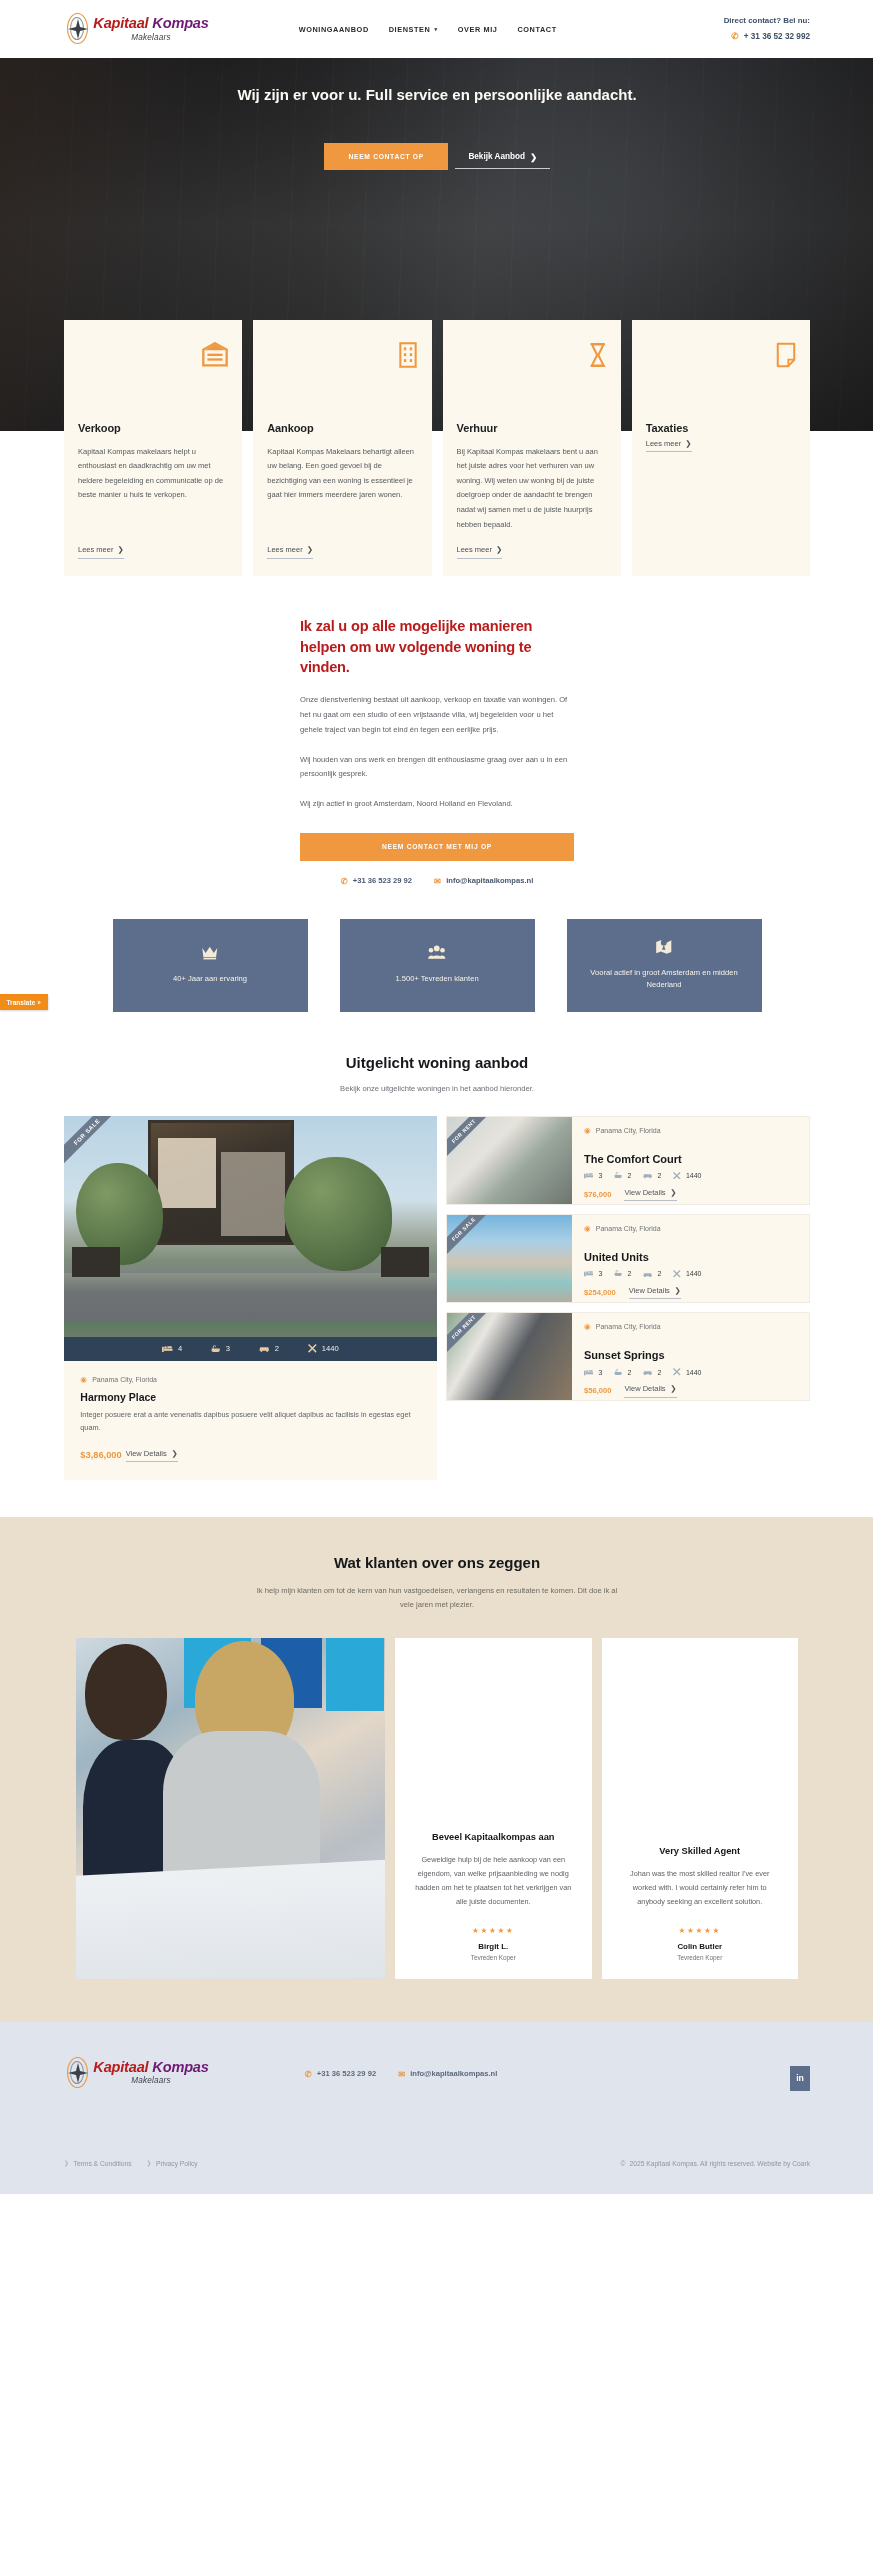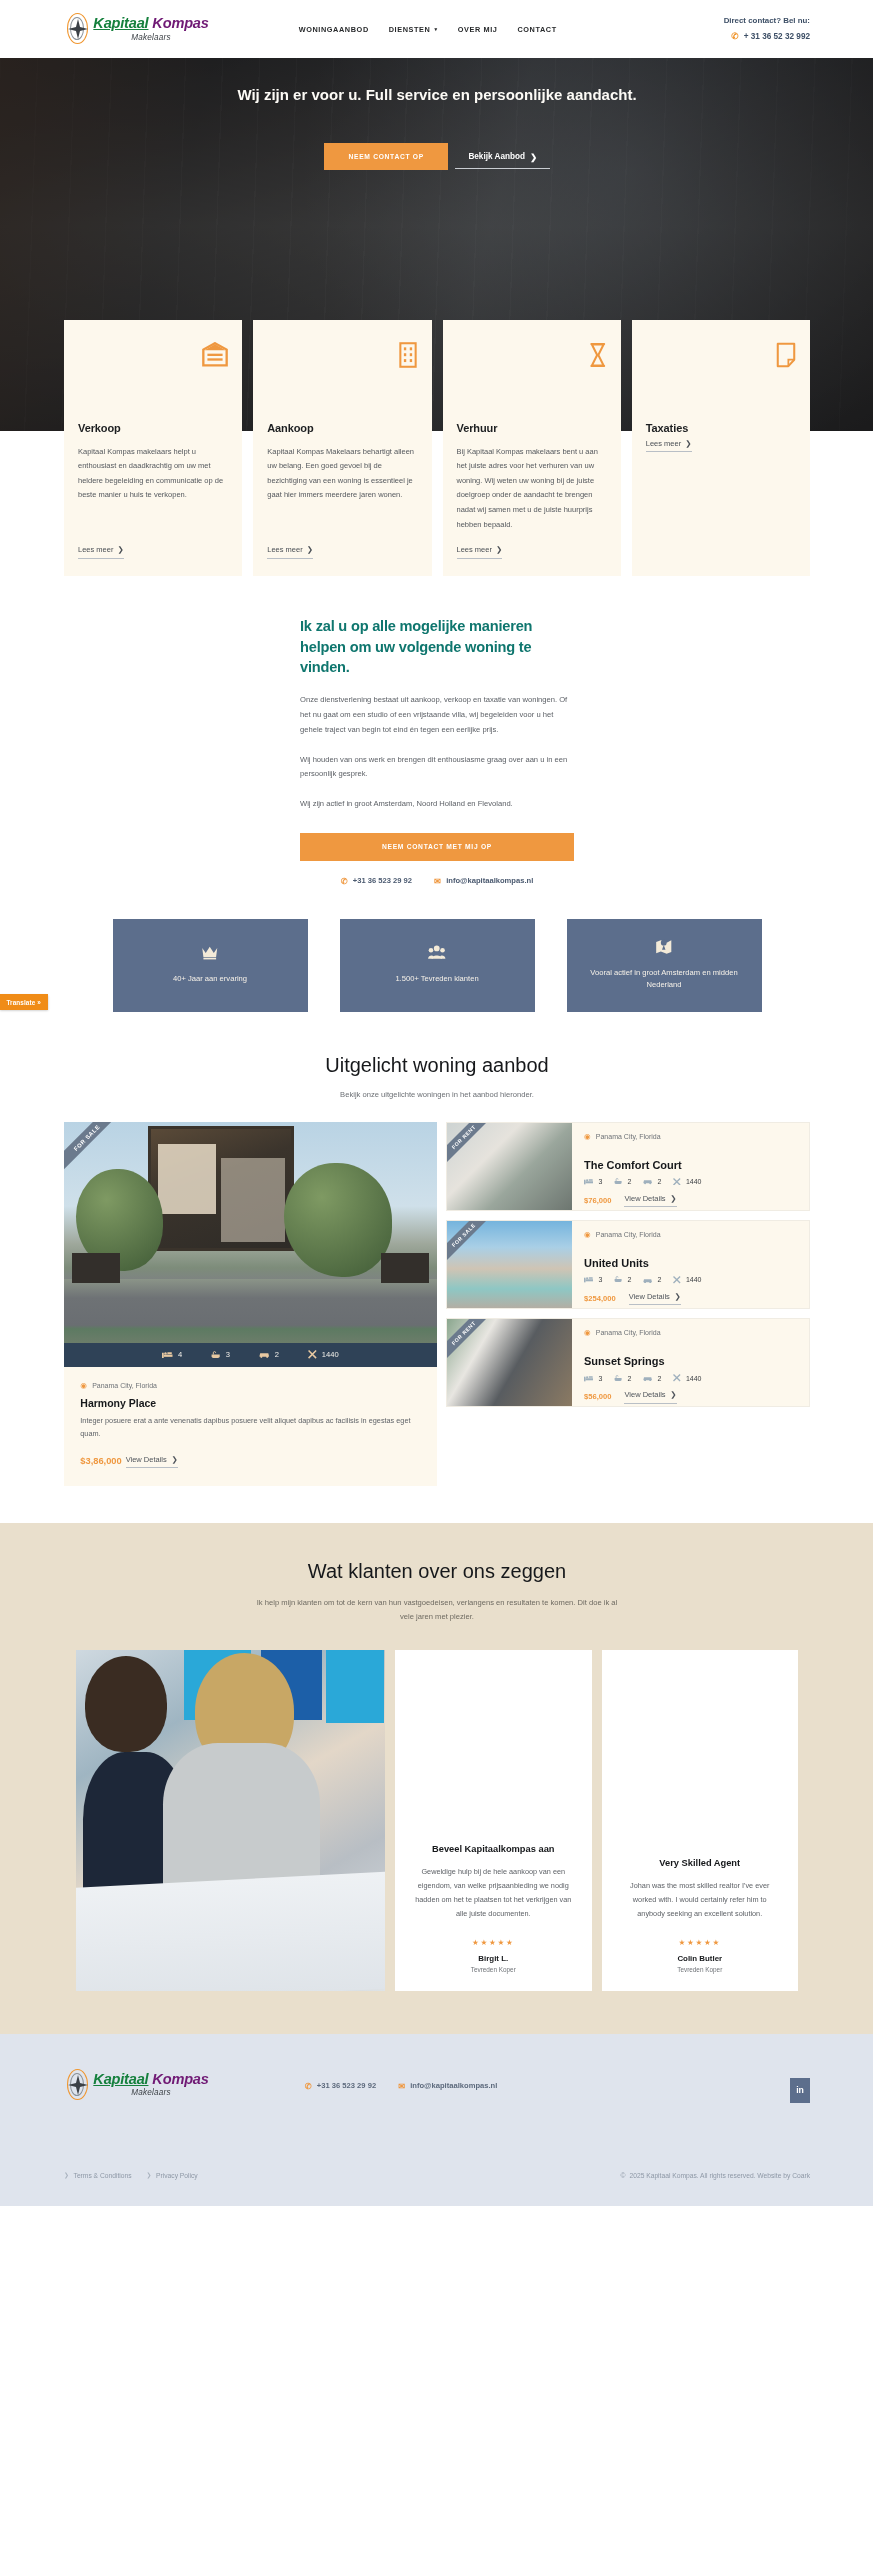--- a/index.html
+++ b/index.html
@@ -43,21 +43,21 @@
   .brand-mark .star {
     position: absolute; left: 50%; top: 50%;
     transform: translate(-50%,-50%);
     width: 20px; height: 20px;
   }
   .brand-text { line-height: 1; }
   .brand-title {
     font-size: 14.6px; font-weight: 700; font-style: italic;
     letter-spacing: -0.2px; white-space: nowrap;
   }
-  .brand-title .kap { color: #15803d; text-decoration: underline; }
+  .brand-title .kap { color: #b91c1c; }
   .brand-title .kom { color: #701a75; }
   .brand-sub {
     font-size: 8.2px; font-style: italic; color: #3a3f44;
     text-align: center; margin-top: 2.9px; letter-spacing: 0.2px;
   }
   .main-nav {
     display: flex; align-items: center; gap: 20px;
     margin-left: 90px;
   }
   .nav-item {
@@ -160,21 +160,21 @@
   .services-spacer { height: 154px; }
 
   
   .about {
     width: 874px; padding: 31px 0 0 0; background: #ffffff;
     display: flex; justify-content: center;
   }
   .about-col { width: 274px; }
   .about-h2 {
     font-size: 14.6px; font-weight: 700; line-height: 1.42;
-    color: #0f766e; letter-spacing: -0.2px;
+    color: #b91c1c; letter-spacing: -0.2px;
   }
   .about-p {
     font-size: 7.6px; color: #5c6066; line-height: 1.95; margin-top: 15px;
   }
   .about-cta {
     display: block; width: 100%; text-align: center;
     background: #ef9840; color: #ffffff; border: none;
     font-size: 6.7px; font-weight: 700; letter-spacing: 0.7px;
     padding: 10.5px 0; margin-top: 21px; cursor: pointer;
   }
@@ -196,21 +196,21 @@
     justify-content: center; gap: 10.5px; padding: 0 14px;
   }
   .stat-ico { color: #f3ead8; }
   .stat-label {
     color: #f7f2e9; font-size: 7.6px; text-align: center; line-height: 1.6;
   }
 
   
   .listings { background: #ffffff; padding: 42px 0 37px 0; }
   .sec-head { text-align: center; }
-  .sec-title { font-size: 20px; font-weight: 400; color: #16181b; }
+  .sec-title { font-size: 15px; font-weight: 700; color: #16181b; }
   .sec-sub { font-size: 7.6px; color: #6b6f74; margin-top: 13px; }
   .listing-grid {
     display: flex; gap: 9.3px; margin-top: 23px;
     padding: 0 64px; align-items: flex-start;
   }
   .big-card { width: 373px; background: #fdf8ed; position: relative; }
   .big-photo {
     height: 221px; position: relative; overflow: hidden;
     background: linear-gradient(to bottom, #b9d3e4 0%, #cfe0ea 38%, #9fa89c 55%, #7d8c7a 66%, #7e8184 73%, #6f7376 100%);
   }

